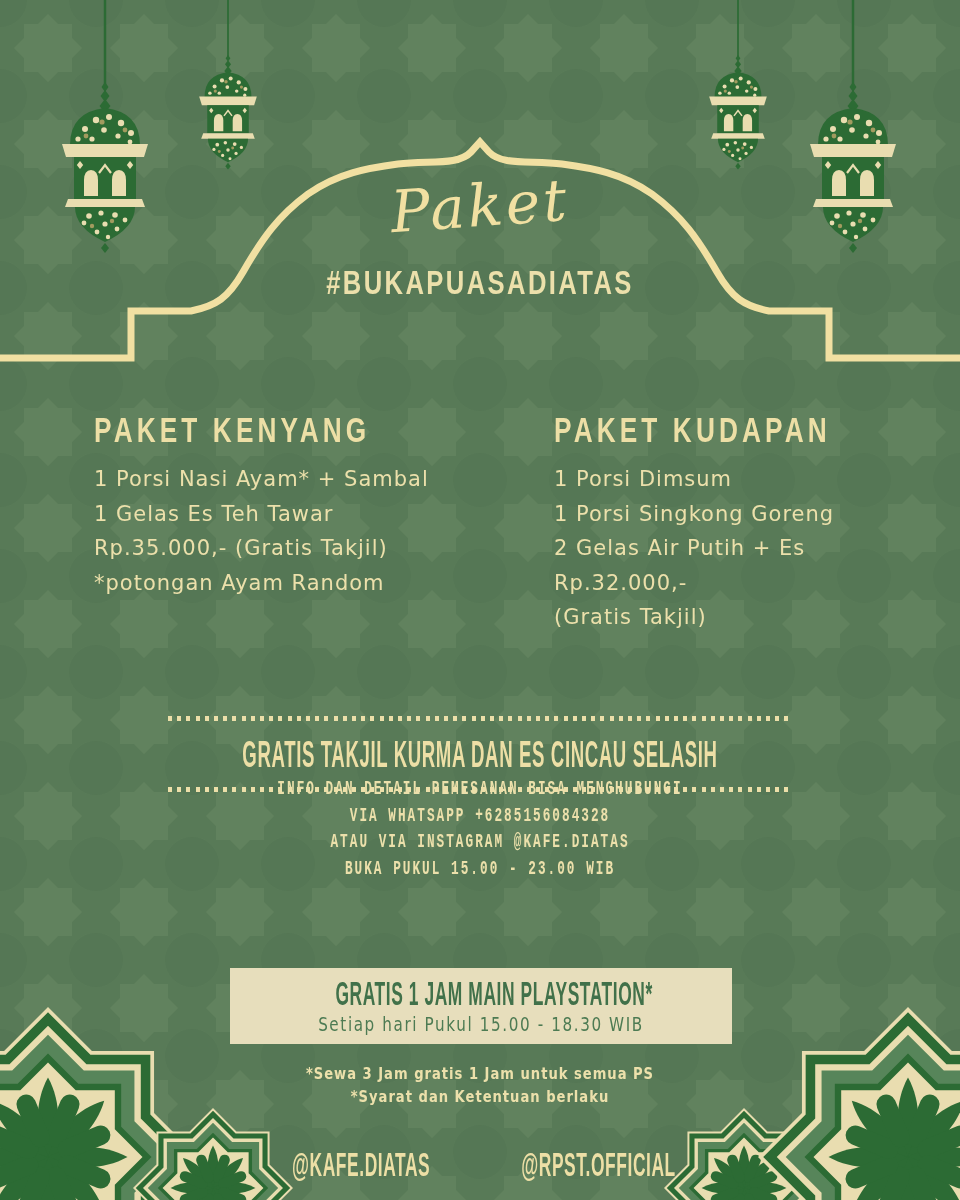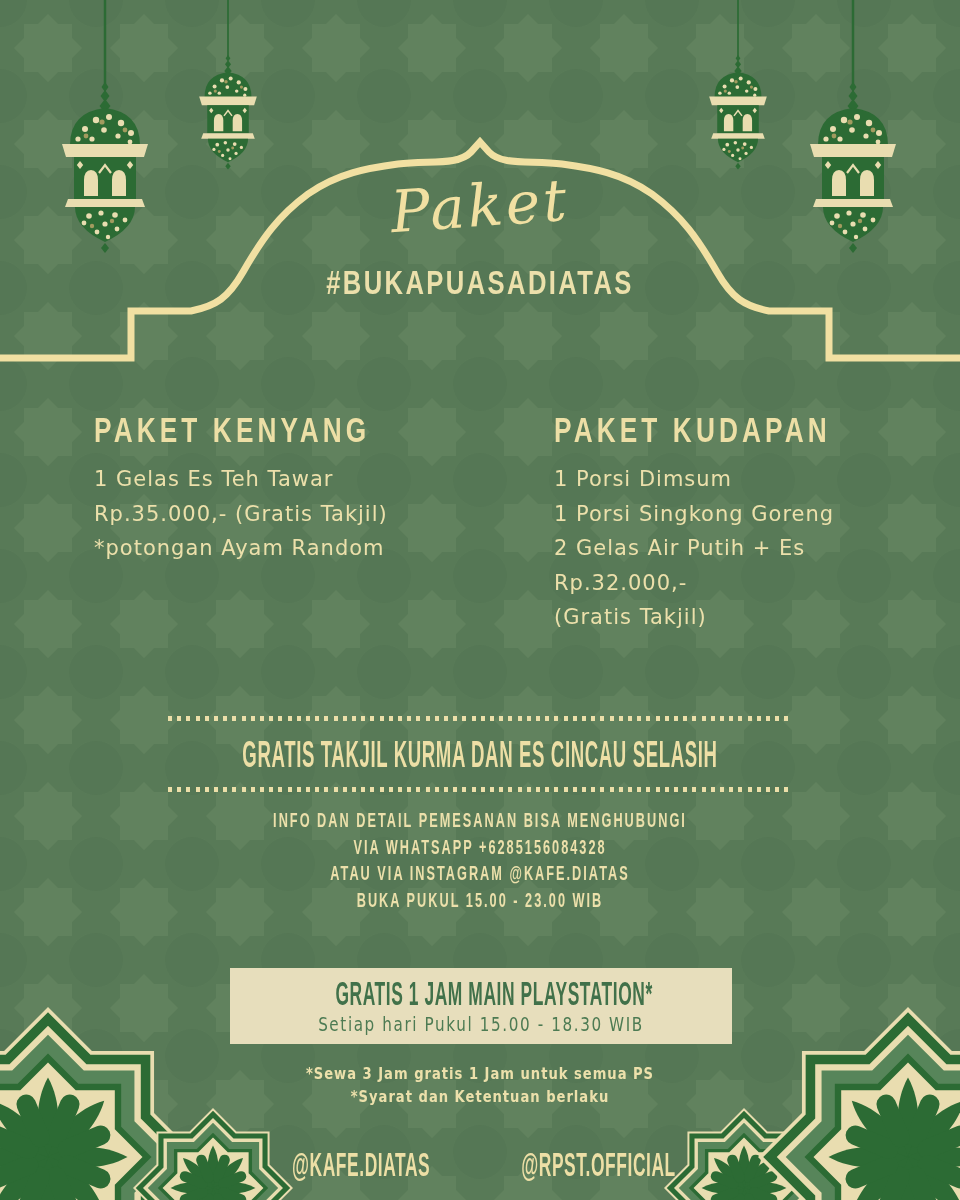--- a/index.html
+++ b/index.html
@@ -37,21 +37,21 @@
   .dotline{
     position:absolute;left:168px;width:626px;height:5px;
     background:repeating-linear-gradient(90deg,#ecdfa9 0 4px,rgba(0,0,0,0) 4px 9.2px);
   }
   .dot1{top:716px;} .dot2{top:787px;}
   .banner{
     top:736px;font-weight:bold;font-size:30px;line-height:38px;color:#eddfa6;
     letter-spacing:1px;transform:scale(0.62,1.2);white-space:nowrap;
   }
 
-  .info{position:absolute;top:808px;left:0;right:0;}
+  .info{position:absolute;top:776px;left:0;right:0;font-family:Liberation Mono, monospace;}
   .info-line{
     text-align:center;color:#ece0ab;font-weight:bold;font-size:19px;
     letter-spacing:3px;line-height:26.5px;transform:scale(0.67,1.05);white-space:nowrap;
   }
 
   .ps-box{
     position:absolute;left:230px;top:968px;width:502px;height:76px;
     background:#e7debc;text-align:center;
   }
   .ps-title{
@@ -204,20 +204,21 @@
     <use href="#star8" transform="translate(744,1188) scale(0.8)"></use>
     <use href="#star8" transform="translate(908,1157) scale(1.5)"></use>
   </svg>
 
   <div class="txt center script-title">Paket</div>
   <div class="txt center hashtag">#BUKAPUASADIATAS</div>
 
   <div class="pkg-col left">
     <div class="pkg-title">PAKET KENYANG</div>
     <div class="pkg-items">
+      <div class="pkg-item">1 Porsi Nasi Ayam* + Sambal</div>
       <div class="pkg-item">1 Gelas Es Teh Tawar</div>
       <div class="pkg-item">Rp.35.000,- (Gratis Takjil)</div>
       <div class="pkg-item">*potongan Ayam Random</div>
     </div>
   </div>
 
   <div class="pkg-col right">
     <div class="pkg-title">PAKET KUDAPAN</div>
     <div class="pkg-items">
       <div class="pkg-item">1 Porsi Dimsum</div>

